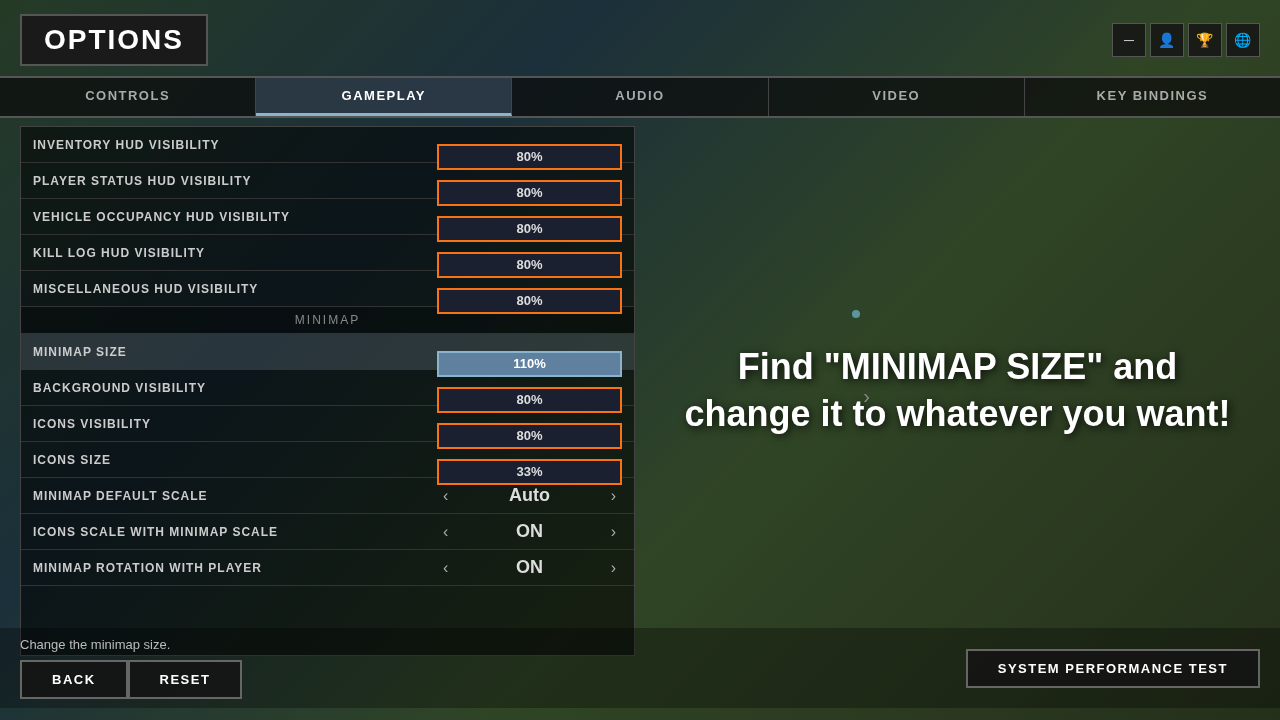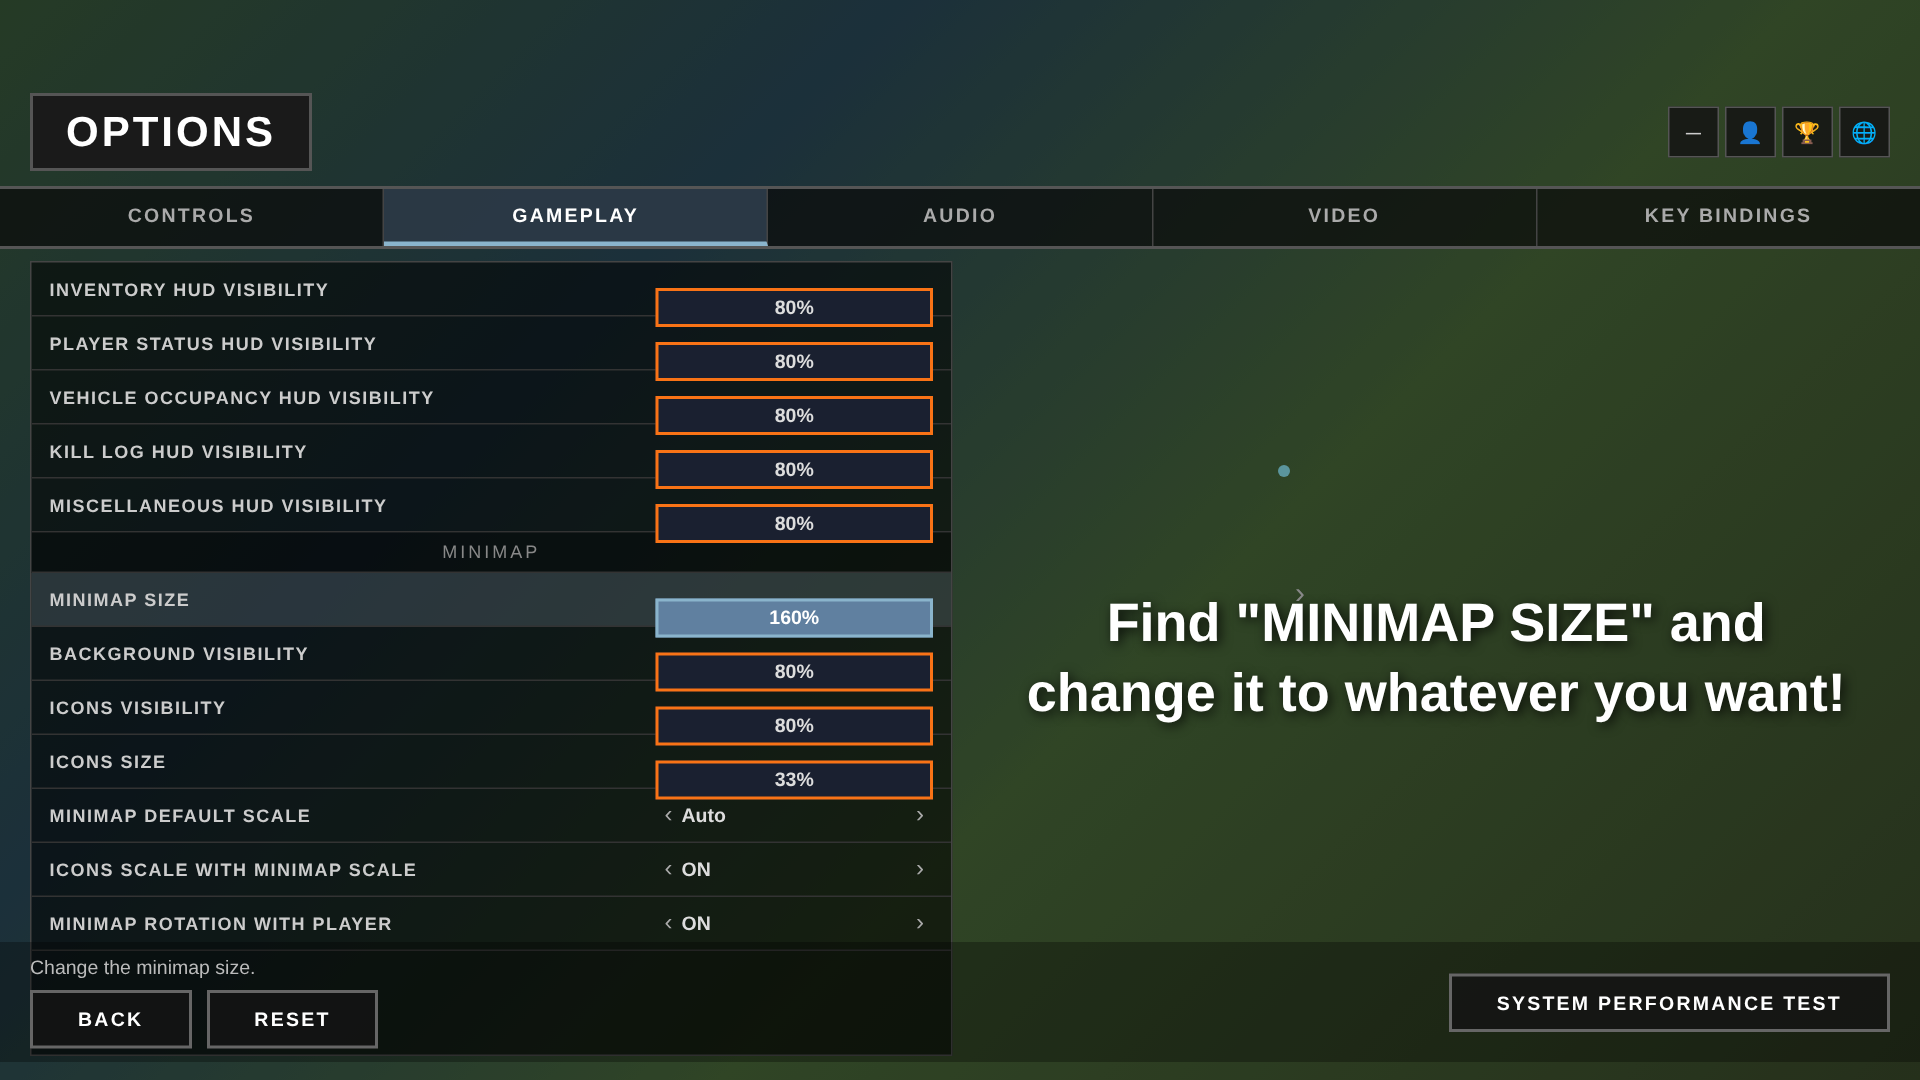--- a/index.html
+++ b/index.html
@@ -32,21 +32,20 @@
       inset: 0;
       z-index: 1;
     }
 
     
     .header {
       display: flex;
       align-items: center;
       justify-content: space-between;
       padding: 14px 20px 10px 20px;
-      margin-top: 48px;
     }
 
     .title-box {
       background: #1a1a1a;
       border: 2px solid #555;
       padding: 8px 22px;
     }
 
     .title-text {
       color: #fff;
@@ -191,23 +190,24 @@
       color: #aaa;
       font-size: 16px;
       cursor: pointer;
       padding: 0 6px;
       background: none;
       border: none;
     }
 
     .arrow-value {
       color: #ddd;
-      font-size: 13px;
+      font-size: 18px;
       font-weight: bold;
       flex: 1;
+      text-align: center;
     }
 
     
     .right-panel {
       flex: 1;
       display: flex;
       align-items: center;
       justify-content: center;
     }
 
@@ -241,21 +241,20 @@
       gap: 8px;
     }
 
     .footer-hint {
       color: #bbb;
       font-size: 13px;
     }
 
     .footer-buttons {
       display: flex;
-      gap: 10px;
     }
 
     .footer-btn {
       background: rgba(20,20,20,0.85);
       border: 2px solid #666;
       color: #fff;
       font-size: 13px;
       font-weight: bold;
       letter-spacing: 1.5px;
       text-transform: uppercase;
@@ -346,21 +345,21 @@
       </div>
       <div class="setting-row">
         <span class="setting-label">MISCELLANEOUS HUD VISIBILITY</span>
         <div class="setting-value">80%</div>
       </div>
 
       <div class="section-header">MINIMAP</div>
 
       <div class="setting-row highlighted">
         <span class="setting-label">MINIMAP SIZE</span>
-        <div class="setting-value">160%</div>
+        <div class="setting-value">110%</div>
       </div>
       <div class="setting-row">
         <span class="setting-label">BACKGROUND VISIBILITY</span>
         <div class="setting-value">80%</div>
       </div>
       <div class="setting-row">
         <span class="setting-label">ICONS VISIBILITY</span>
         <div class="setting-value">80%</div>
       </div>
       <div class="setting-row">

